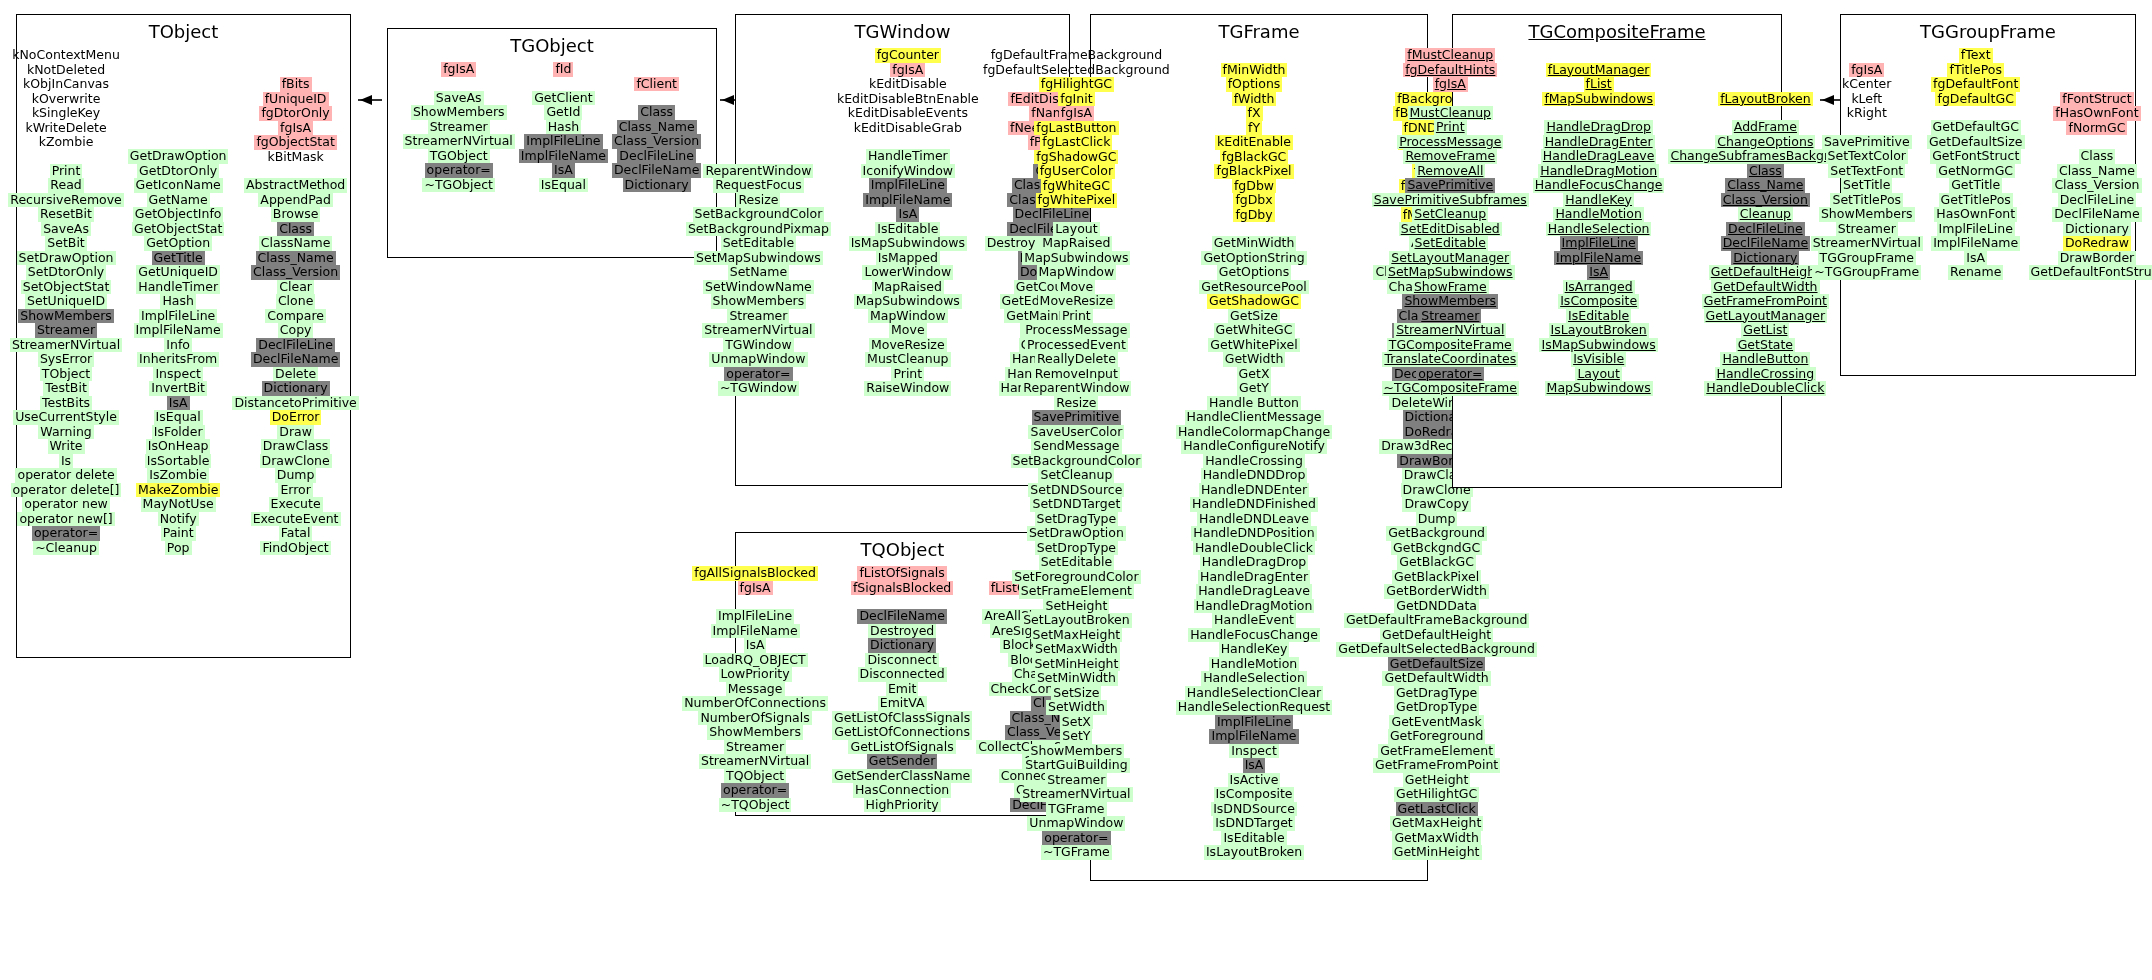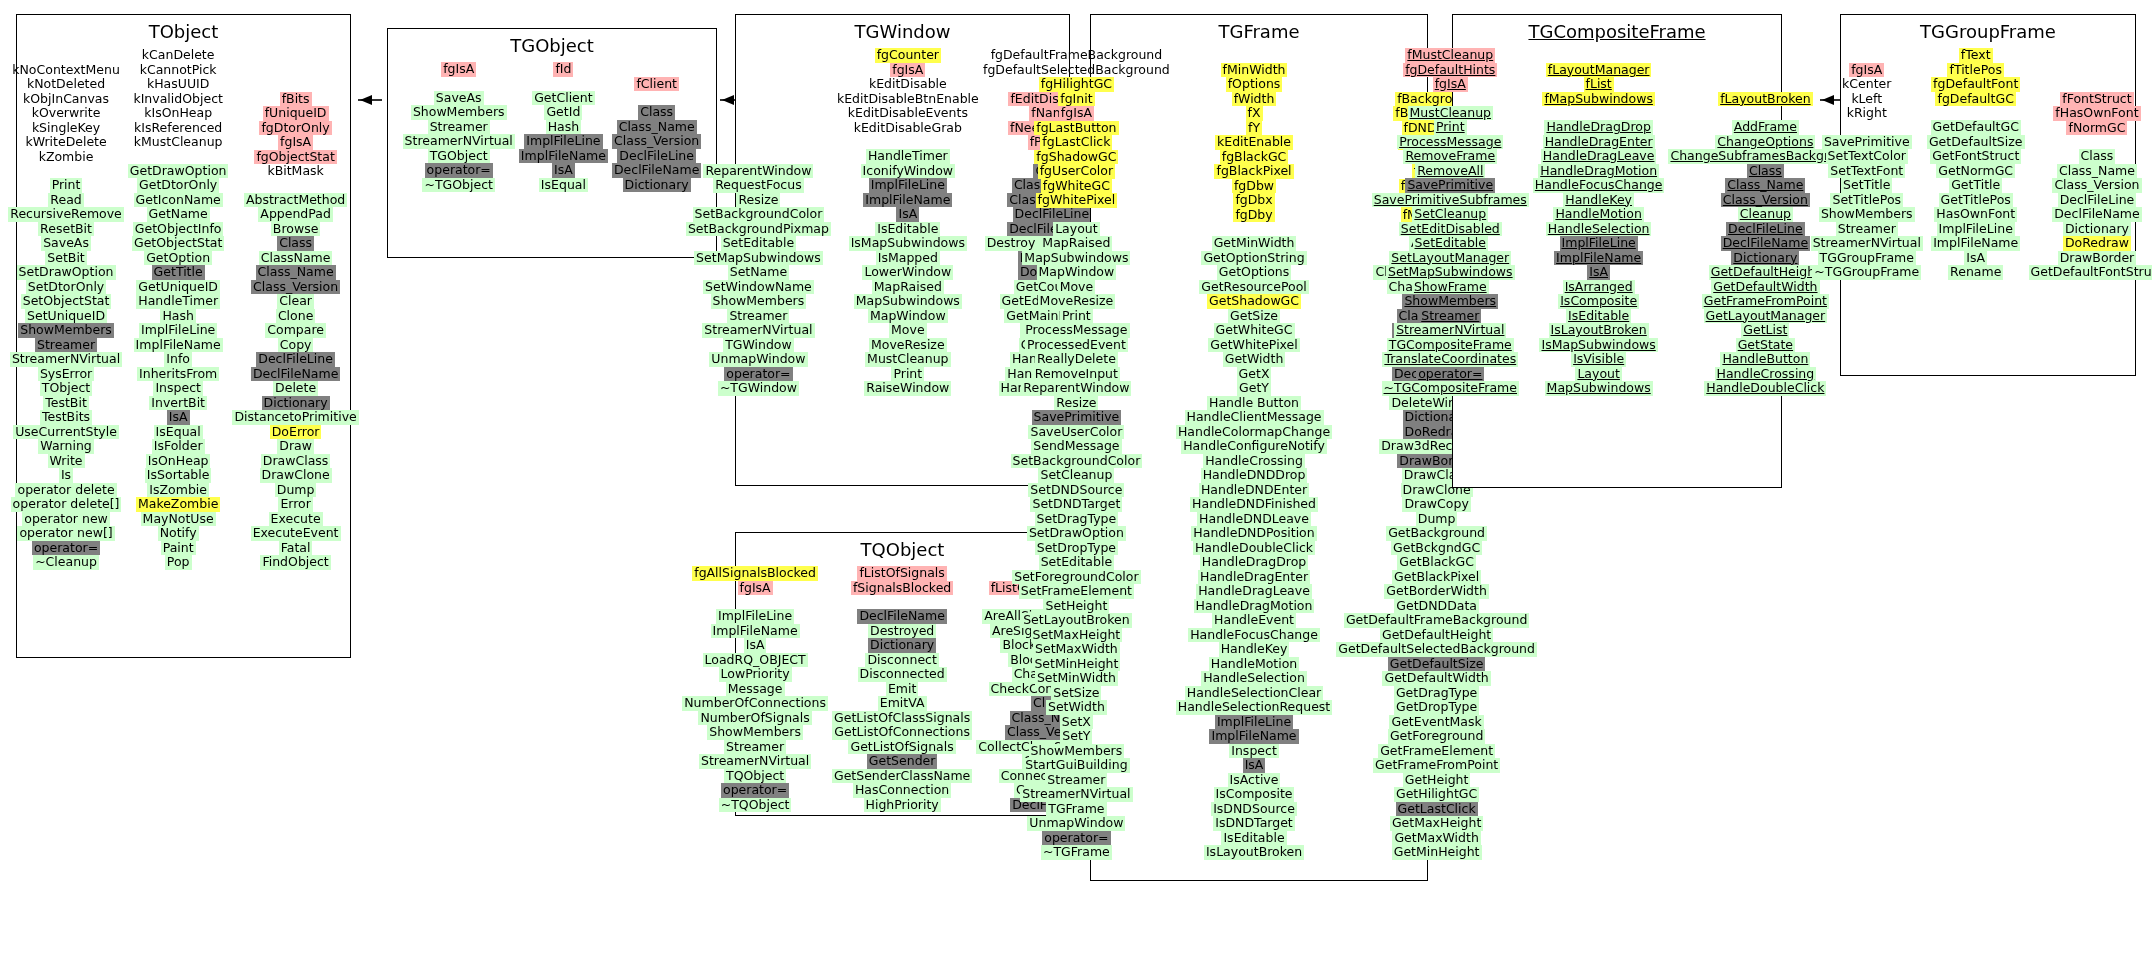--- a/index.html
+++ b/index.html
@@ -75,29 +75,20 @@
             <div class="item grn">Is</div>
             <div class="item grn">operator delete</div>
             <div class="item grn">operator delete[]</div>
             <div class="item grn">operator new</div>
             <div class="item grn">operator new[]</div>
             <div class="item gry">operator=</div>
             <div class="item grn">~Cleanup</div>
           </div>
         </div>
         <div class="col">
-          <div class="grp">
-            <div class="item pln">kCanDelete</div>
-            <div class="item pln">kCannotPick</div>
-            <div class="item pln">kHasUUID</div>
-            <div class="item pln">kInvalidObject</div>
-            <div class="item pln">kIsOnHeap</div>
-            <div class="item pln">kIsReferenced</div>
-            <div class="item pln">kMustCleanup</div>
-          </div>
           <div class="gap"></div>
           <div class="grp">
             <div class="item grn">GetDrawOption</div>
             <div class="item grn">GetDtorOnly</div>
             <div class="item grn">GetIconName</div>
             <div class="item grn">GetName</div>
             <div class="item grn">GetObjectInfo</div>
             <div class="item grn">GetObjectStat</div>
             <div class="item grn">GetOption</div>
             <div class="item gry">GetTitle</div>

